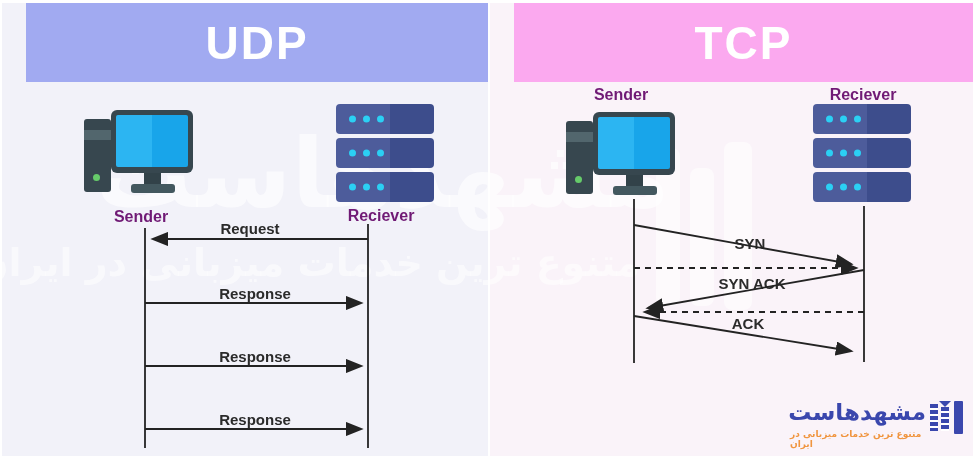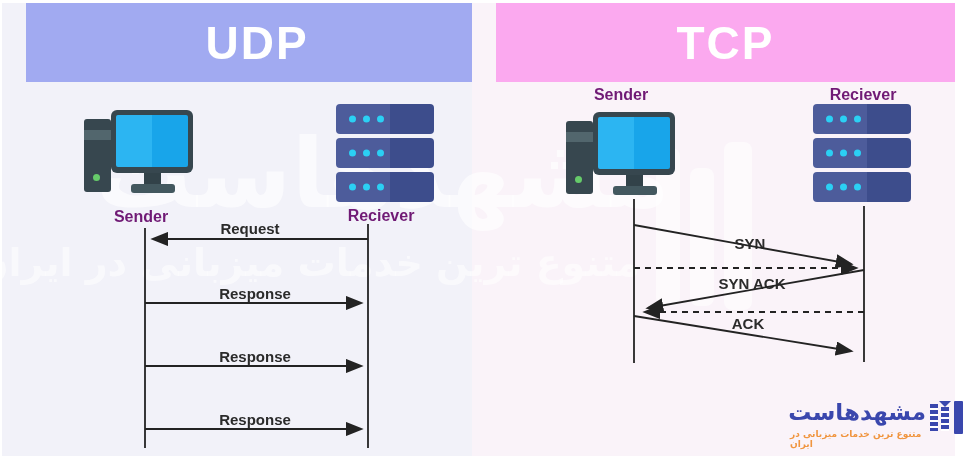--- a/index.html
+++ b/index.html
@@ -3,21 +3,21 @@
 <meta charset="utf-8">
 <style>
   html,body{margin:0;padding:0;background:#ffffff;}
   .canvas{
     position:relative;width:975px;height:458px;background:#ffffff;overflow:hidden;
     font-family:"Liberation Sans",sans-serif;
   }
   
   .panel{position:absolute;top:3px;height:453px;}
   .panel-udp{left:2px;width:486px;background:#f2f2f9;}
-  .panel-tcp{left:472px;width:483px;background:#faf3f9;}
+  .panel-tcp{left:490px;width:483px;background:#faf3f9;}
   .hdr{position:absolute;top:0;left:0;right:0;height:79px;
        display:flex;align-items:center;justify-content:center;
        color:#ffffff;font-size:46px;font-weight:800;letter-spacing:2px;margin-left:24px;}
   .hdr-udp{background:#a1aaf1;}
   .hdr-tcp{background:#fba9ef;}
 
   
   .wm{position:absolute;z-index:1;color:rgba(255,255,255,0.62);direction:rtl;
       font-family:"DejaVu Sans",sans-serif;white-space:nowrap;pointer-events:none;}
   .wm-big{left:130px;top:118px;width:540px;text-align:center;font-size:96px;font-weight:800;}

